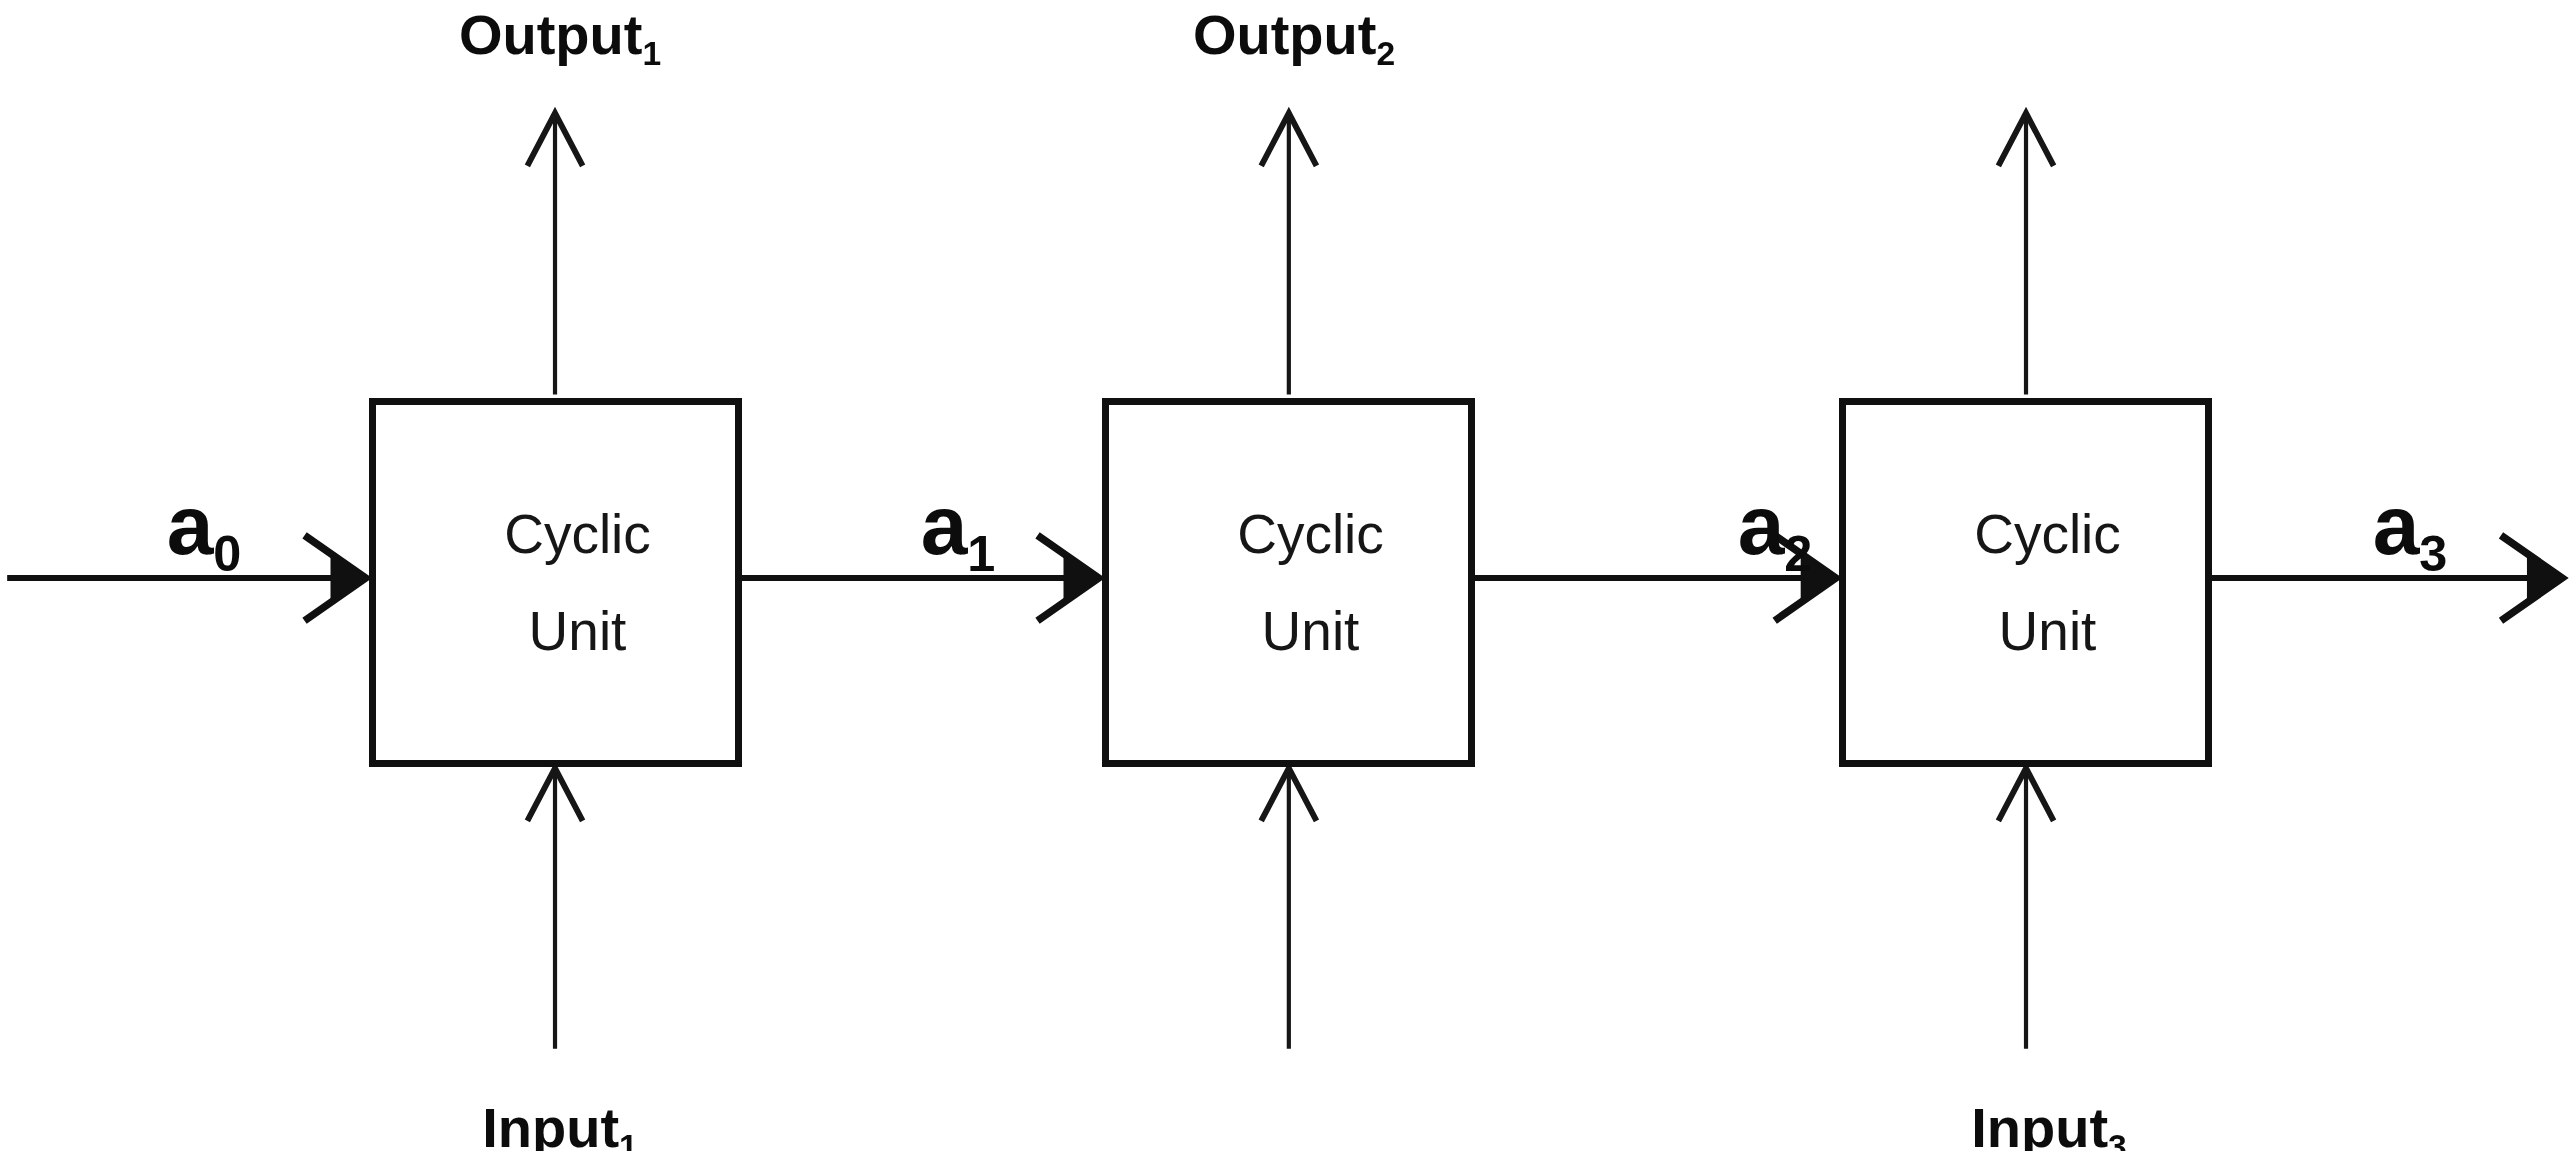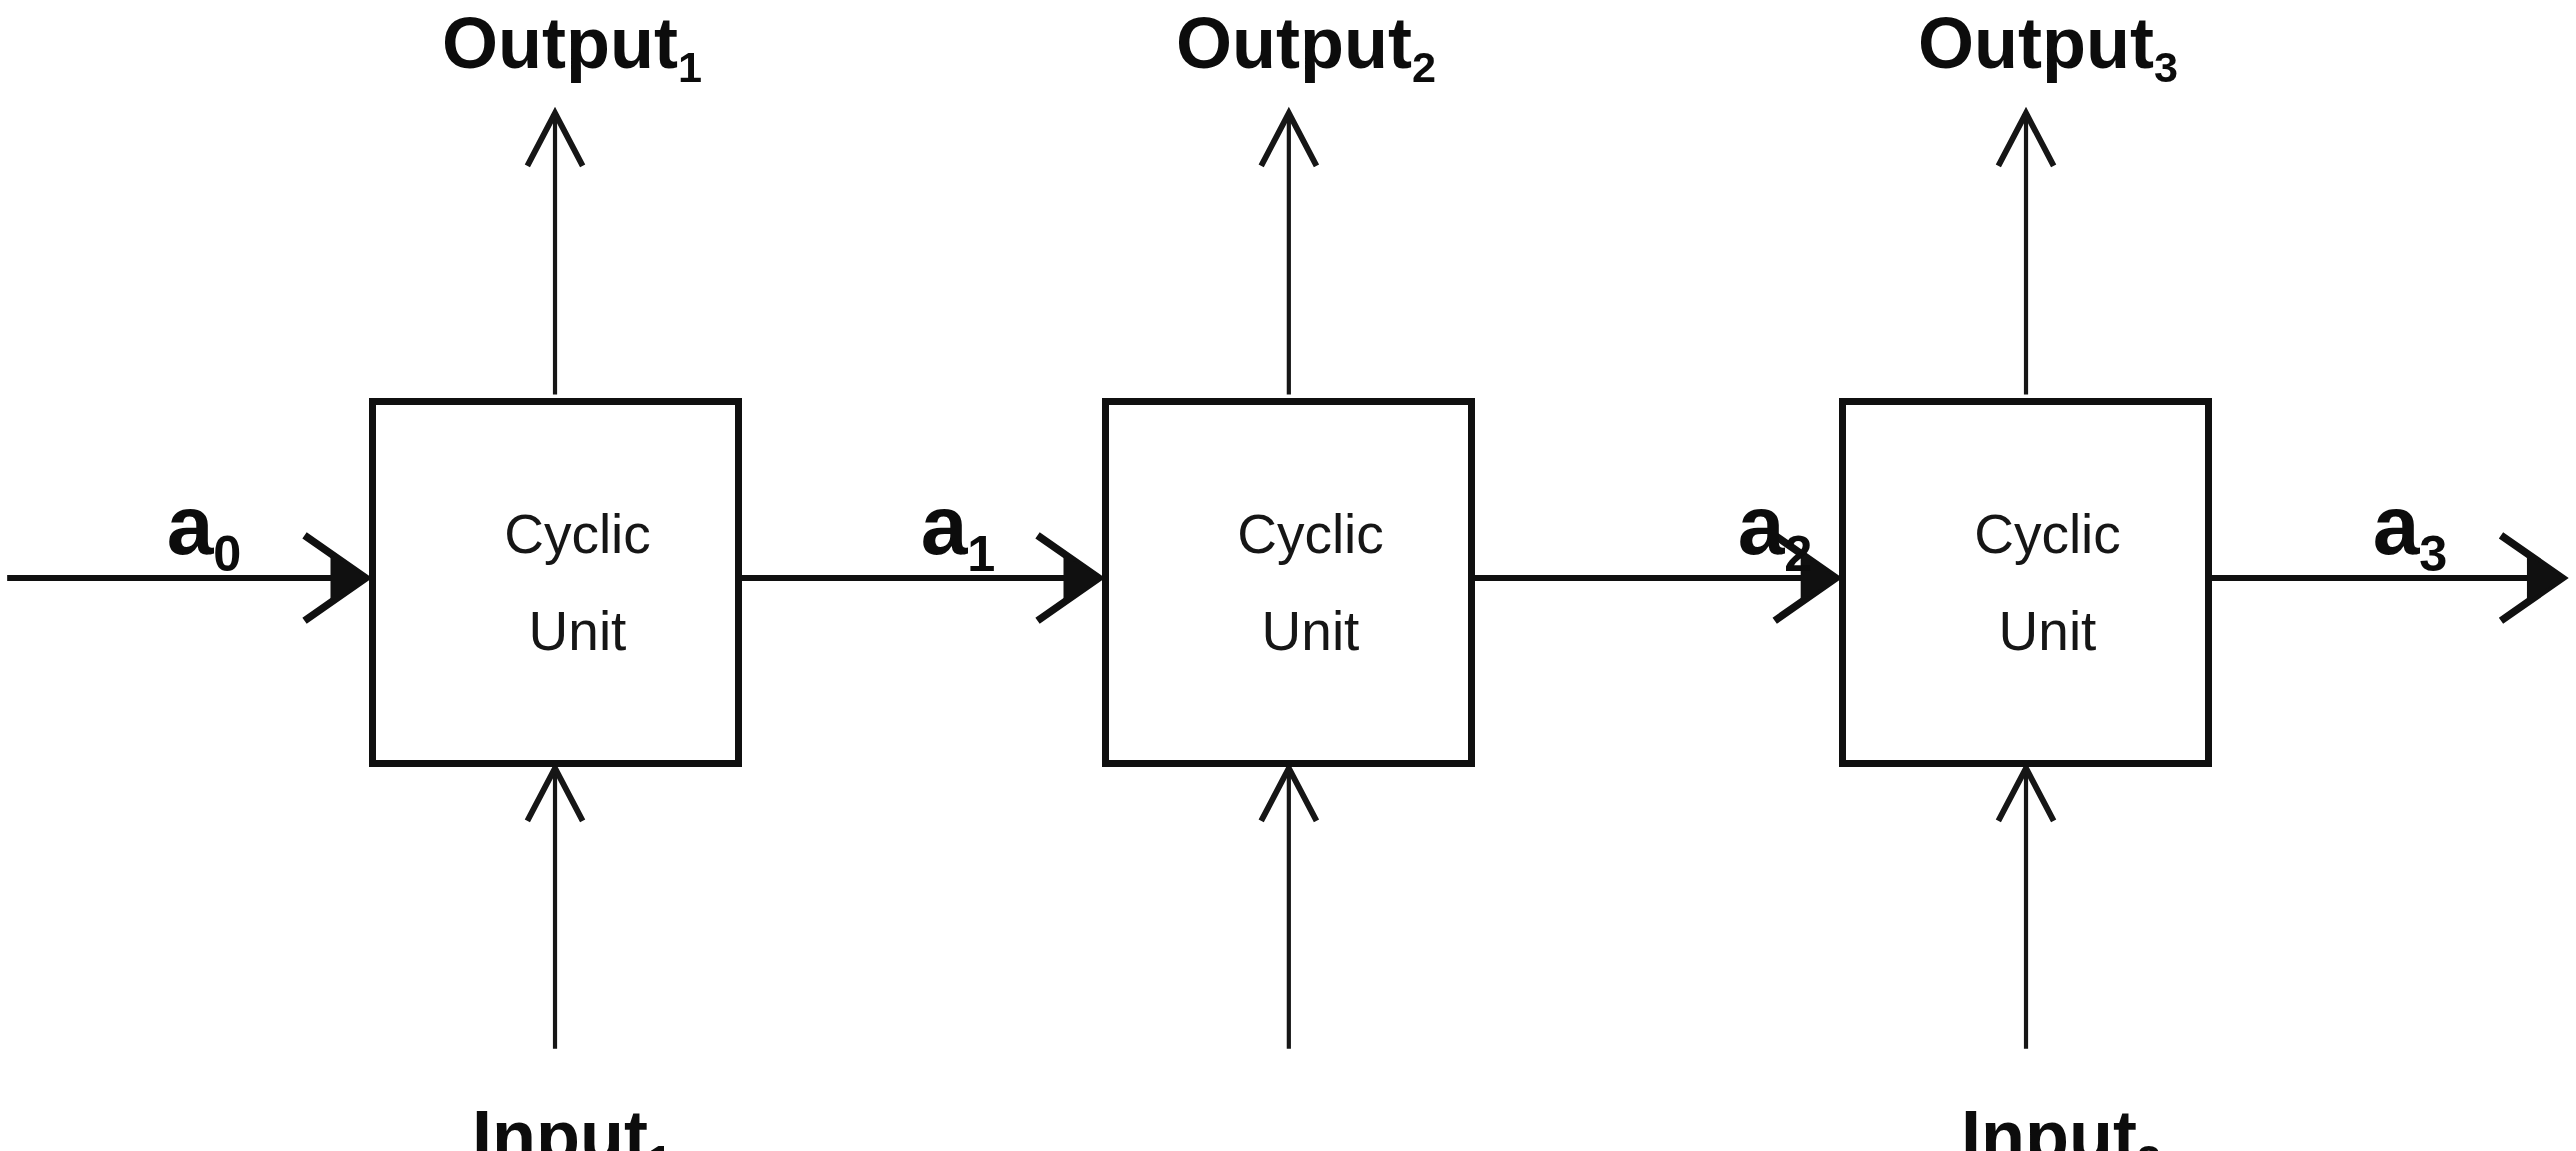--- a/index.html
+++ b/index.html
@@ -9,21 +9,21 @@
   }
   .wires{position:absolute;left:0;top:0;width:2576px;height:1151px;}
   .unit-box{
     position:absolute;top:398px;width:373px;height:369px;box-sizing:border-box;
     border:7.5px solid #101010;background:#ffffff;
     display:flex;flex-direction:column;align-items:center;justify-content:center;gap:42px;
   }
   .box-line{font-size:55px;line-height:1;font-weight:400;color:#161616;white-space:nowrap;margin-left:44px;}
   .big-label{
     position:absolute;transform:translateX(-50%);
-    font-size:72px;font-weight:700;line-height:1;white-space:nowrap;color:#0c0c0c;margin-left:12px;
+    font-size:56px;font-weight:700;line-height:1;white-space:nowrap;color:#0c0c0c;
   }
   .output-label{top:6.7px;}
   .input-label{top:1100px;}
   .a-label{
     position:absolute;top:483px;transform:translateX(-50%);
     font-size:84px;font-weight:700;line-height:1;white-space:nowrap;color:#0c0c0c;margin-left:32px;
   }
   .sub{font-size:0.60em;vertical-align:-0.33em;letter-spacing:0;}
 </style>
 </head>
@@ -102,23 +102,20 @@
     <div class="box-line">Cyclic</div>
     <div class="box-line">Unit</div>
   </div>
 
   <div class="big-label output-label" style="left:560px">
     <span>Output</span><span class="sub">1</span>
   </div>
   <div class="big-label output-label" style="left:1294px">
     <span>Output</span><span class="sub">2</span>
   </div>
-  <div class="big-label output-label" style="left:2036px">
-    <span>Output</span><span class="sub">3</span>
-  </div>
 
   <div class="big-label input-label" style="left:560px">
     <span>Input</span><span class="sub">1</span>
   </div>
   <div class="big-label input-label" style="left:2049px">
     <span>Input</span><span class="sub">3</span>
   </div>
 
   <div class="a-label" style="left:172px">
     <span>a</span><span class="sub">0</span>

